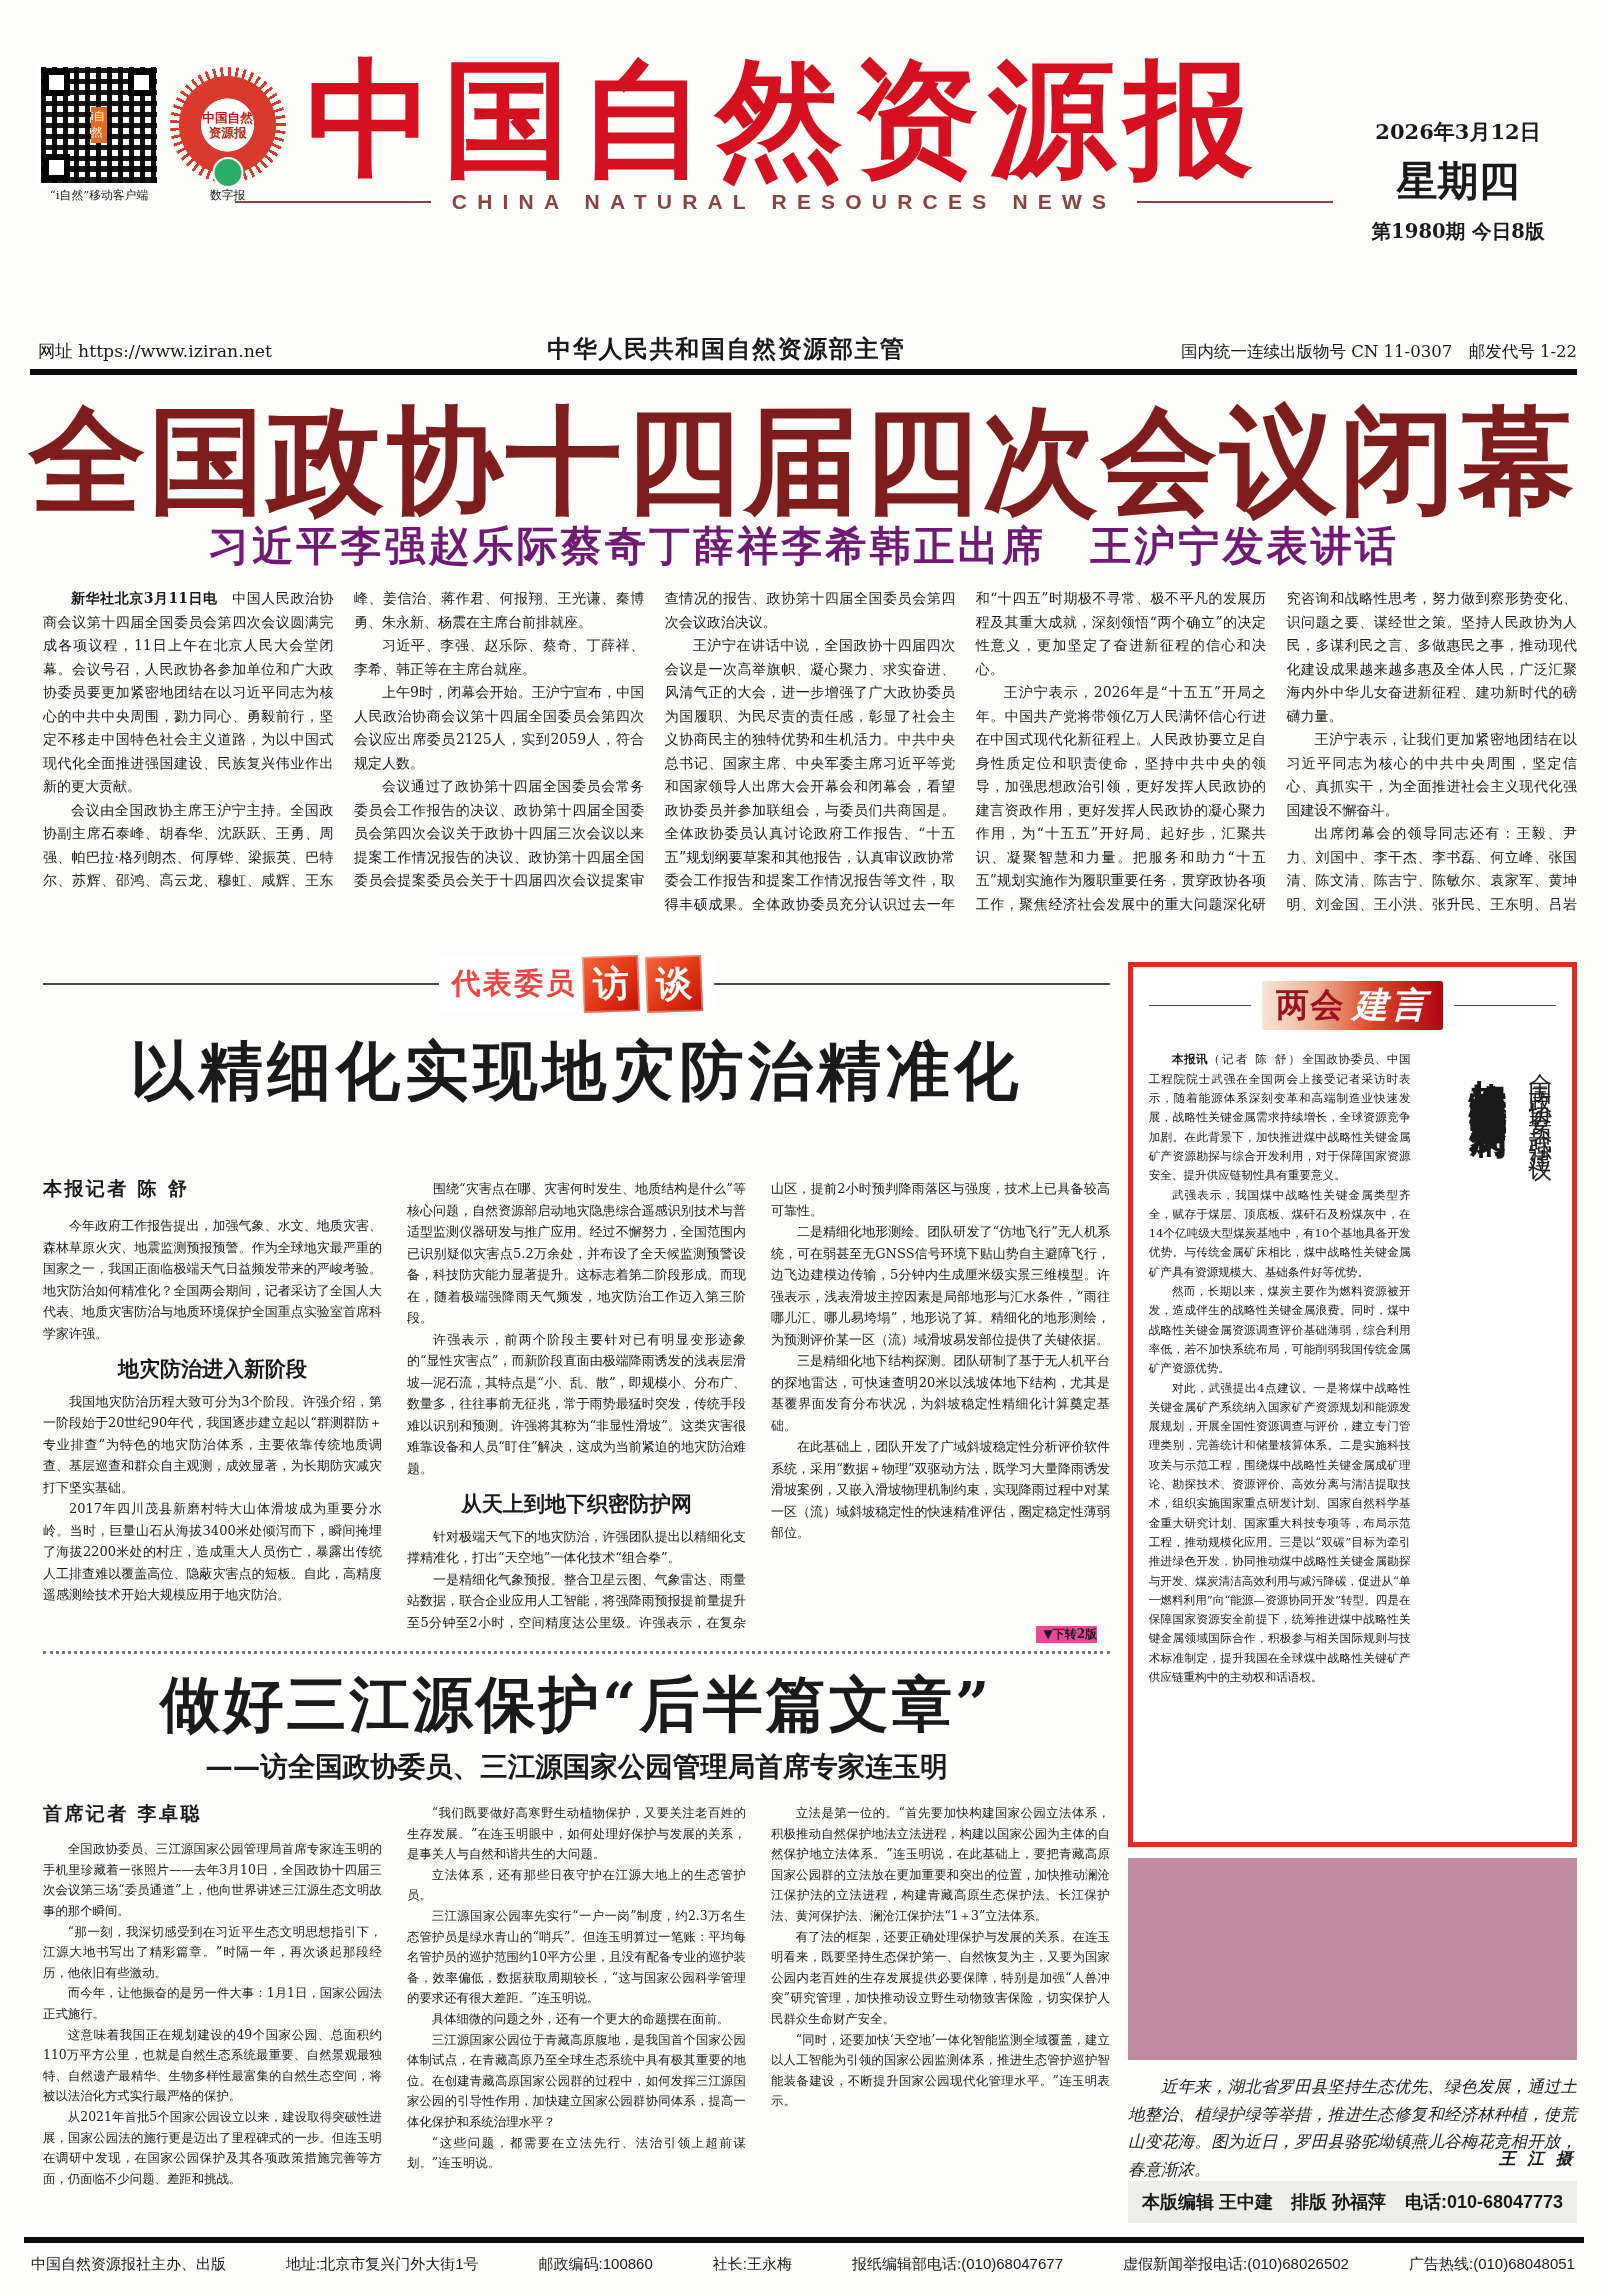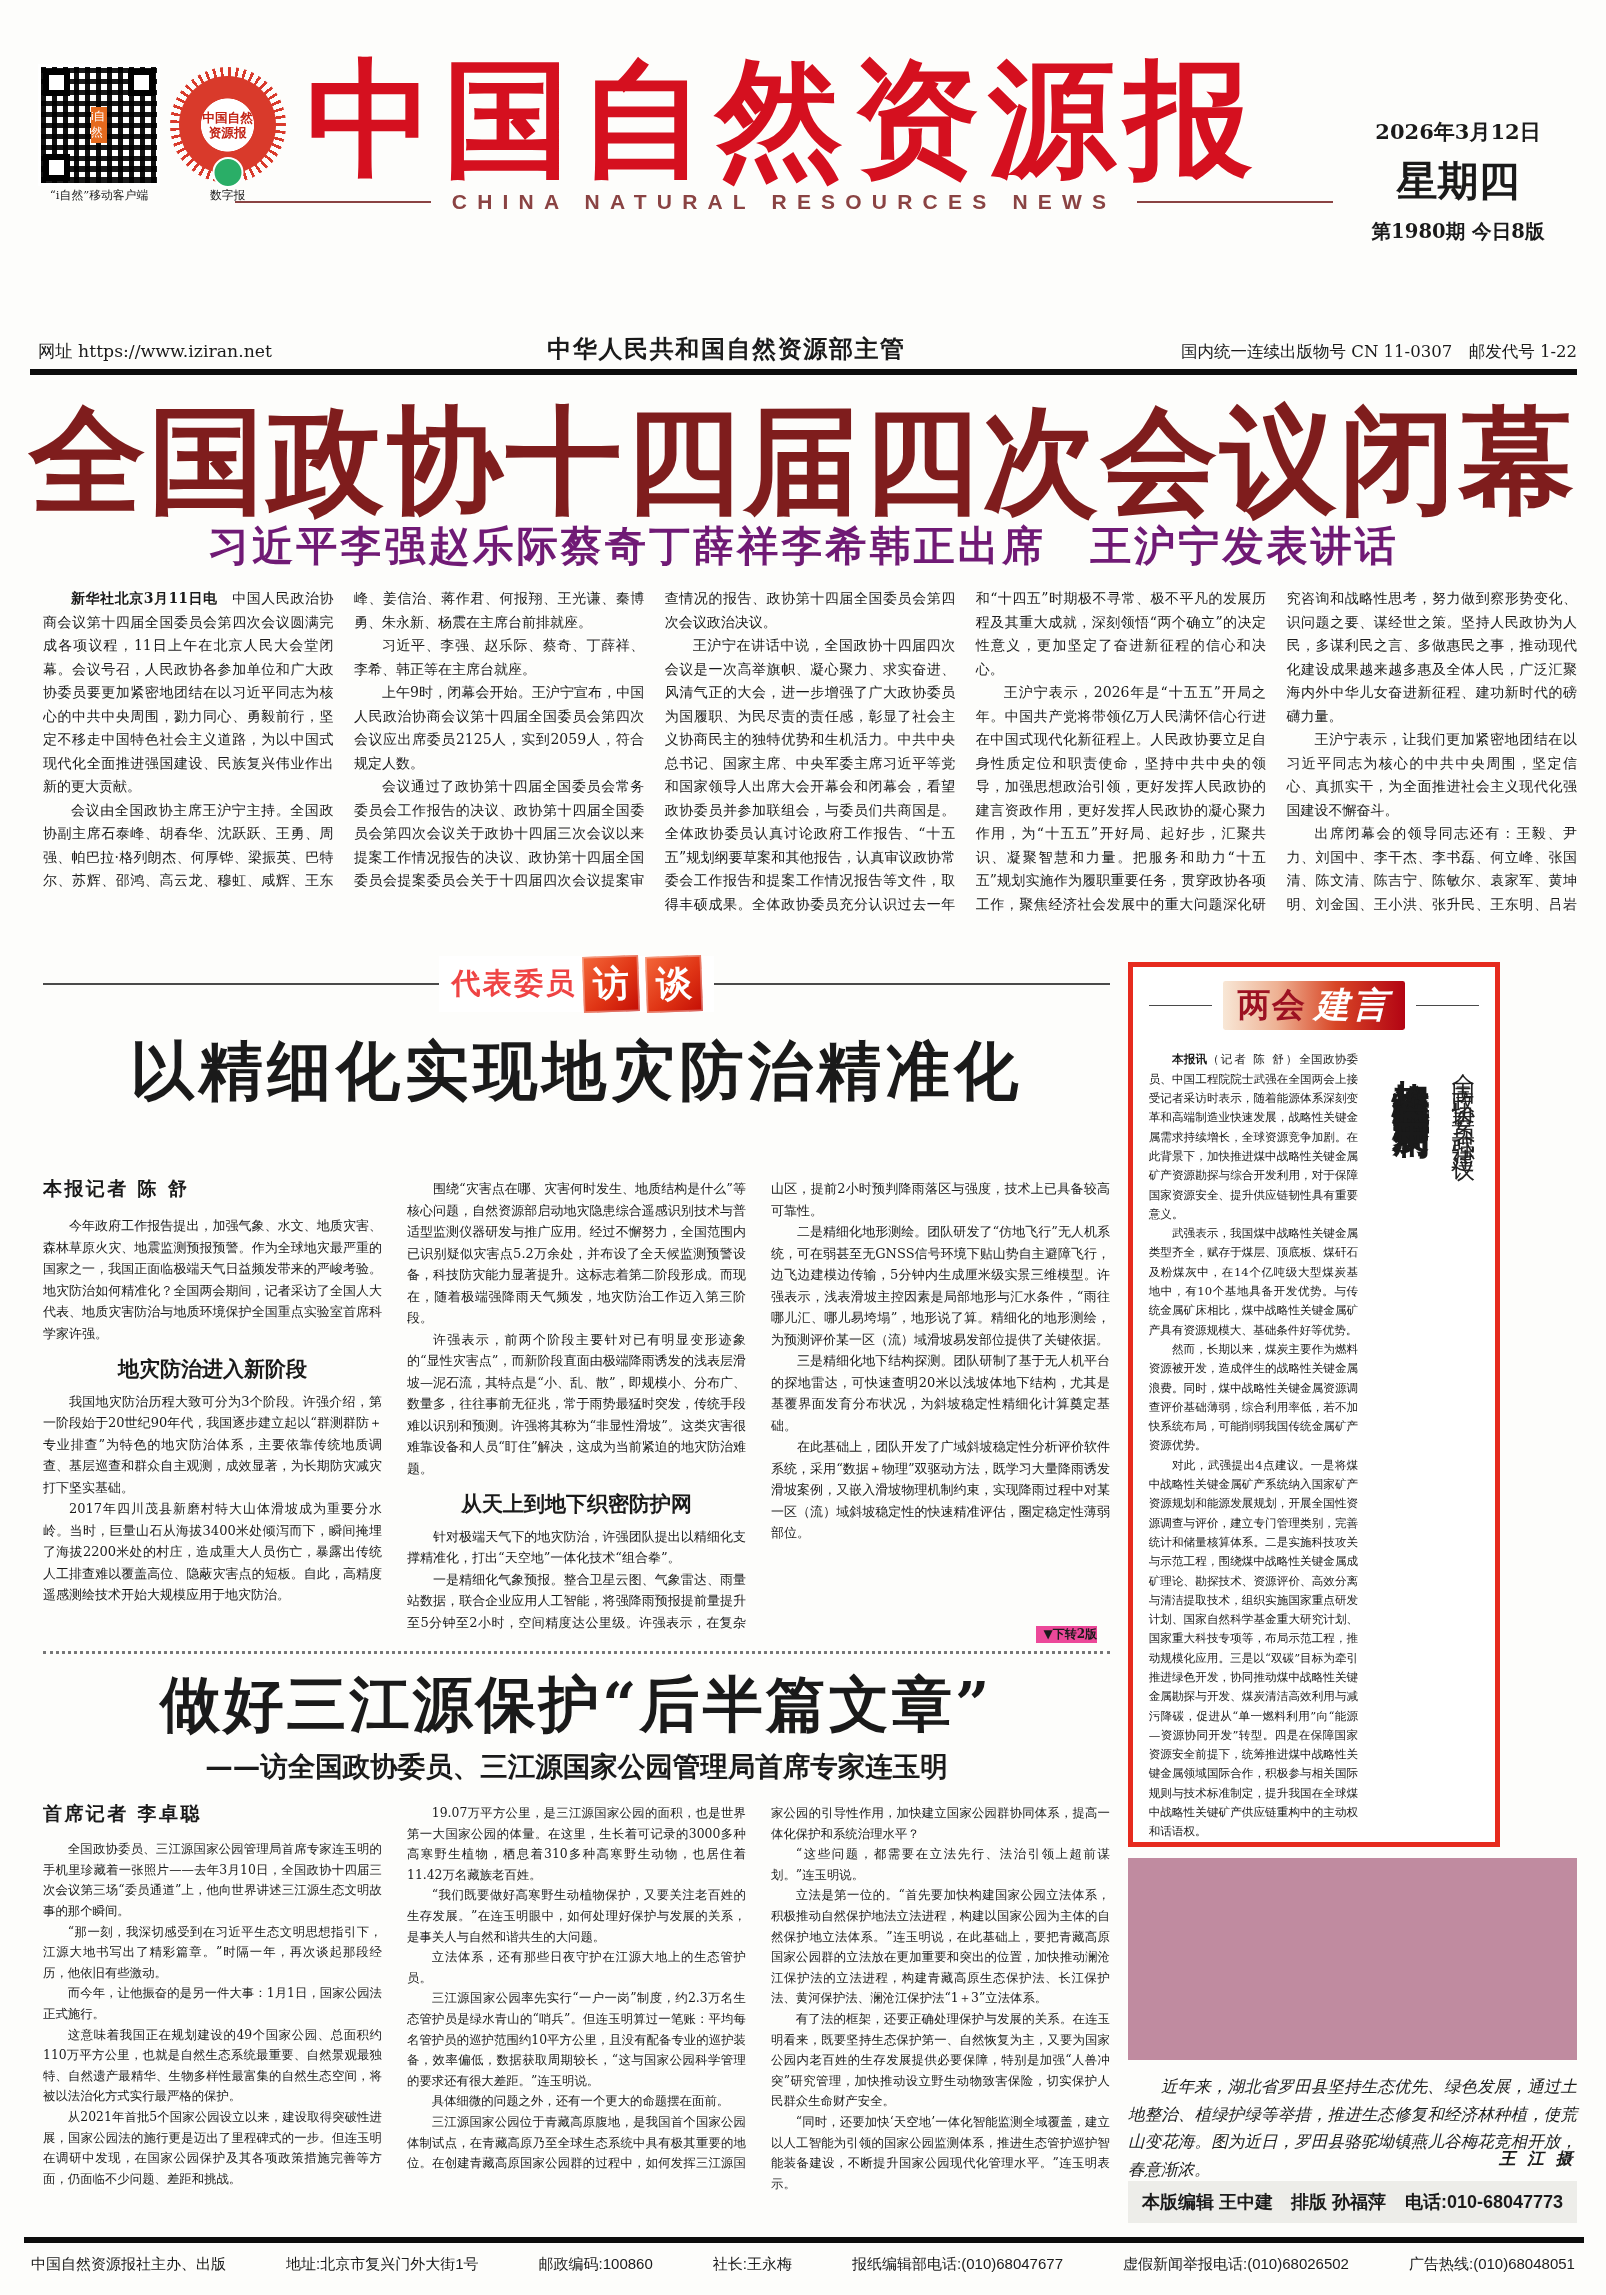--- a/index.html
+++ b/index.html
@@ -74,21 +74,21 @@
   .dotted-div{left:43px;top:1651px;width:1067px;border-top:3.1px dotted #777;}
 
   
   .sj-headline{left:43px;top:1665px;width:1067px;text-align:center;font-size:60px;font-weight:900;
        letter-spacing:3.1px;white-space:nowrap;}
   .sj-subhead{left:43px;top:1749px;width:1067px;text-align:center;font-size:27.5px;font-weight:bold;white-space:nowrap;}
   .sj-body{left:43px;top:1803px;width:1067px;height:405px;column-count:3;column-gap:25px;
        font-size:12.4px;line-height:20.6px;overflow:hidden;column-fill:auto;}
 
   
-  .panel{left:1128px;top:962px;width:372px;height:885px;border:5.5px solid #e62b1e;background:#fff;
+  .panel{left:1128px;top:962px;width:449px;height:885px;border:5.5px solid #e62b1e;background:#fff;
        box-sizing:border-box;padding:11px 15.7px;overflow:hidden;}
   .panel-badge-row{display:flex;align-items:center;gap:11px;margin:3.1px 0 20.4px;}
   .panel-badge-row .rule{flex:1;height:1.6px;background:#4a4a4a;}
   .panel-badge{display:flex;align-items:center;height:49px;padding:0 14px;
        background:linear-gradient(90deg,#f8e7d6 0%,#eeb193 30%,#d84626 62%,#b30413 100%);border-radius:2.4px;}
   .panel-badge .b-left{color:#9c1122;font-size:33px;font-weight:900;letter-spacing:1.6px;
        font-family:"Liberation Sans","DejaVu Sans",sans-serif;}
   .panel-badge .b-right{color:#fff;font-size:35px;font-weight:bold;font-style:italic;letter-spacing:3.1px;margin-left:7.8px;}
   .panel-content{display:flex;gap:32px;}
   .panel-text{width:262px;font-size:11.6px;line-height:19.3px;}
@@ -217,21 +217,20 @@
 
   <div class="abs sj-headline">做好三江源保护“后半篇文章”</div>
   <div class="abs sj-subhead">——访全国政协委员、三江源国家公园管理局首席专家连玉明</div>
   <div class="abs sj-body">
     <p class="byline">首席记者 李卓聪</p>
   <p class="para">全国政协委员、三江源国家公园管理局首席专家连玉明的手机里珍藏着一张照片——去年3月10日，全国政协十四届三次会议第三场“委员通道”上，他向世界讲述三江源生态文明故事的那个瞬间。</p>
       <p class="para">“那一刻，我深切感受到在习近平生态文明思想指引下，江源大地书写出了精彩篇章。”时隔一年，再次谈起那段经历，他依旧有些激动。</p>
       <p class="para">而今年，让他振奋的是另一件大事：1月1日，国家公园法正式施行。</p>
       <p class="para">这意味着我国正在规划建设的49个国家公园、总面积约110万平方公里，也就是自然生态系统最重要、自然景观最独特、自然遗产最精华、生物多样性最富集的自然生态空间，将被以法治化方式实行最严格的保护。</p>
       <p class="para">从2021年首批5个国家公园设立以来，建设取得突破性进展，国家公园法的施行更是迈出了里程碑式的一步。但连玉明在调研中发现，在国家公园保护及其各项政策措施完善等方面，仍面临不少问题、差距和挑战。</p>
-      <p class="para">19.07万平方公里，是三江源国家公园的面积，也是世界第一大国家公园的体量。在这里，生长着可记录的3000多种高寒野生植物，栖息着310多种高寒野生动物，也居住着11.42万名藏族老百姓。</p>
       <p class="para">“我们既要做好高寒野生动植物保护，又要关注老百姓的生存发展。”在连玉明眼中，如何处理好保护与发展的关系，是事关人与自然和谐共生的大问题。</p>
       <p class="para">立法体系，还有那些日夜守护在江源大地上的生态管护员。</p>
       <p class="para">三江源国家公园率先实行“一户一岗”制度，约2.3万名生态管护员是绿水青山的“哨兵”。但连玉明算过一笔账：平均每名管护员的巡护范围约10平方公里，且没有配备专业的巡护装备，效率偏低，数据获取周期较长，“这与国家公园科学管理的要求还有很大差距。”连玉明说。</p>
       <p class="para">具体细微的问题之外，还有一个更大的命题摆在面前。</p>
       <p class="para">三江源国家公园位于青藏高原腹地，是我国首个国家公园体制试点，在青藏高原乃至全球生态系统中具有极其重要的地位。在创建青藏高原国家公园群的过程中，如何发挥三江源国家公园的引导性作用，加快建立国家公园群协同体系，提高一体化保护和系统治理水平？</p>
       <p class="para">“这些问题，都需要在立法先行、法治引领上超前谋划。”连玉明说。</p>
       <p class="para">立法是第一位的。“首先要加快构建国家公园立法体系，积极推动自然保护地法立法进程，构建以国家公园为主体的自然保护地立法体系。”连玉明说，在此基础上，要把青藏高原国家公园群的立法放在更加重要和突出的位置，加快推动澜沧江保护法的立法进程，构建青藏高原生态保护法、长江保护法、黄河保护法、澜沧江保护法“1＋3”立法体系。</p>
       <p class="para">有了法的框架，还要正确处理保护与发展的关系。在连玉明看来，既要坚持生态保护第一、自然恢复为主，又要为国家公园内老百姓的生存发展提供必要保障，特别是加强“人兽冲突”研究管理，加快推动设立野生动物致害保险，切实保护人民群众生命财产安全。</p>
       <p class="para">“同时，还要加快‘天空地’一体化智能监测全域覆盖，建立以人工智能为引领的国家公园监测体系，推进生态管护巡护智能装备建设，不断提升国家公园现代化管理水平。”连玉明表示。</p>
     </div>

